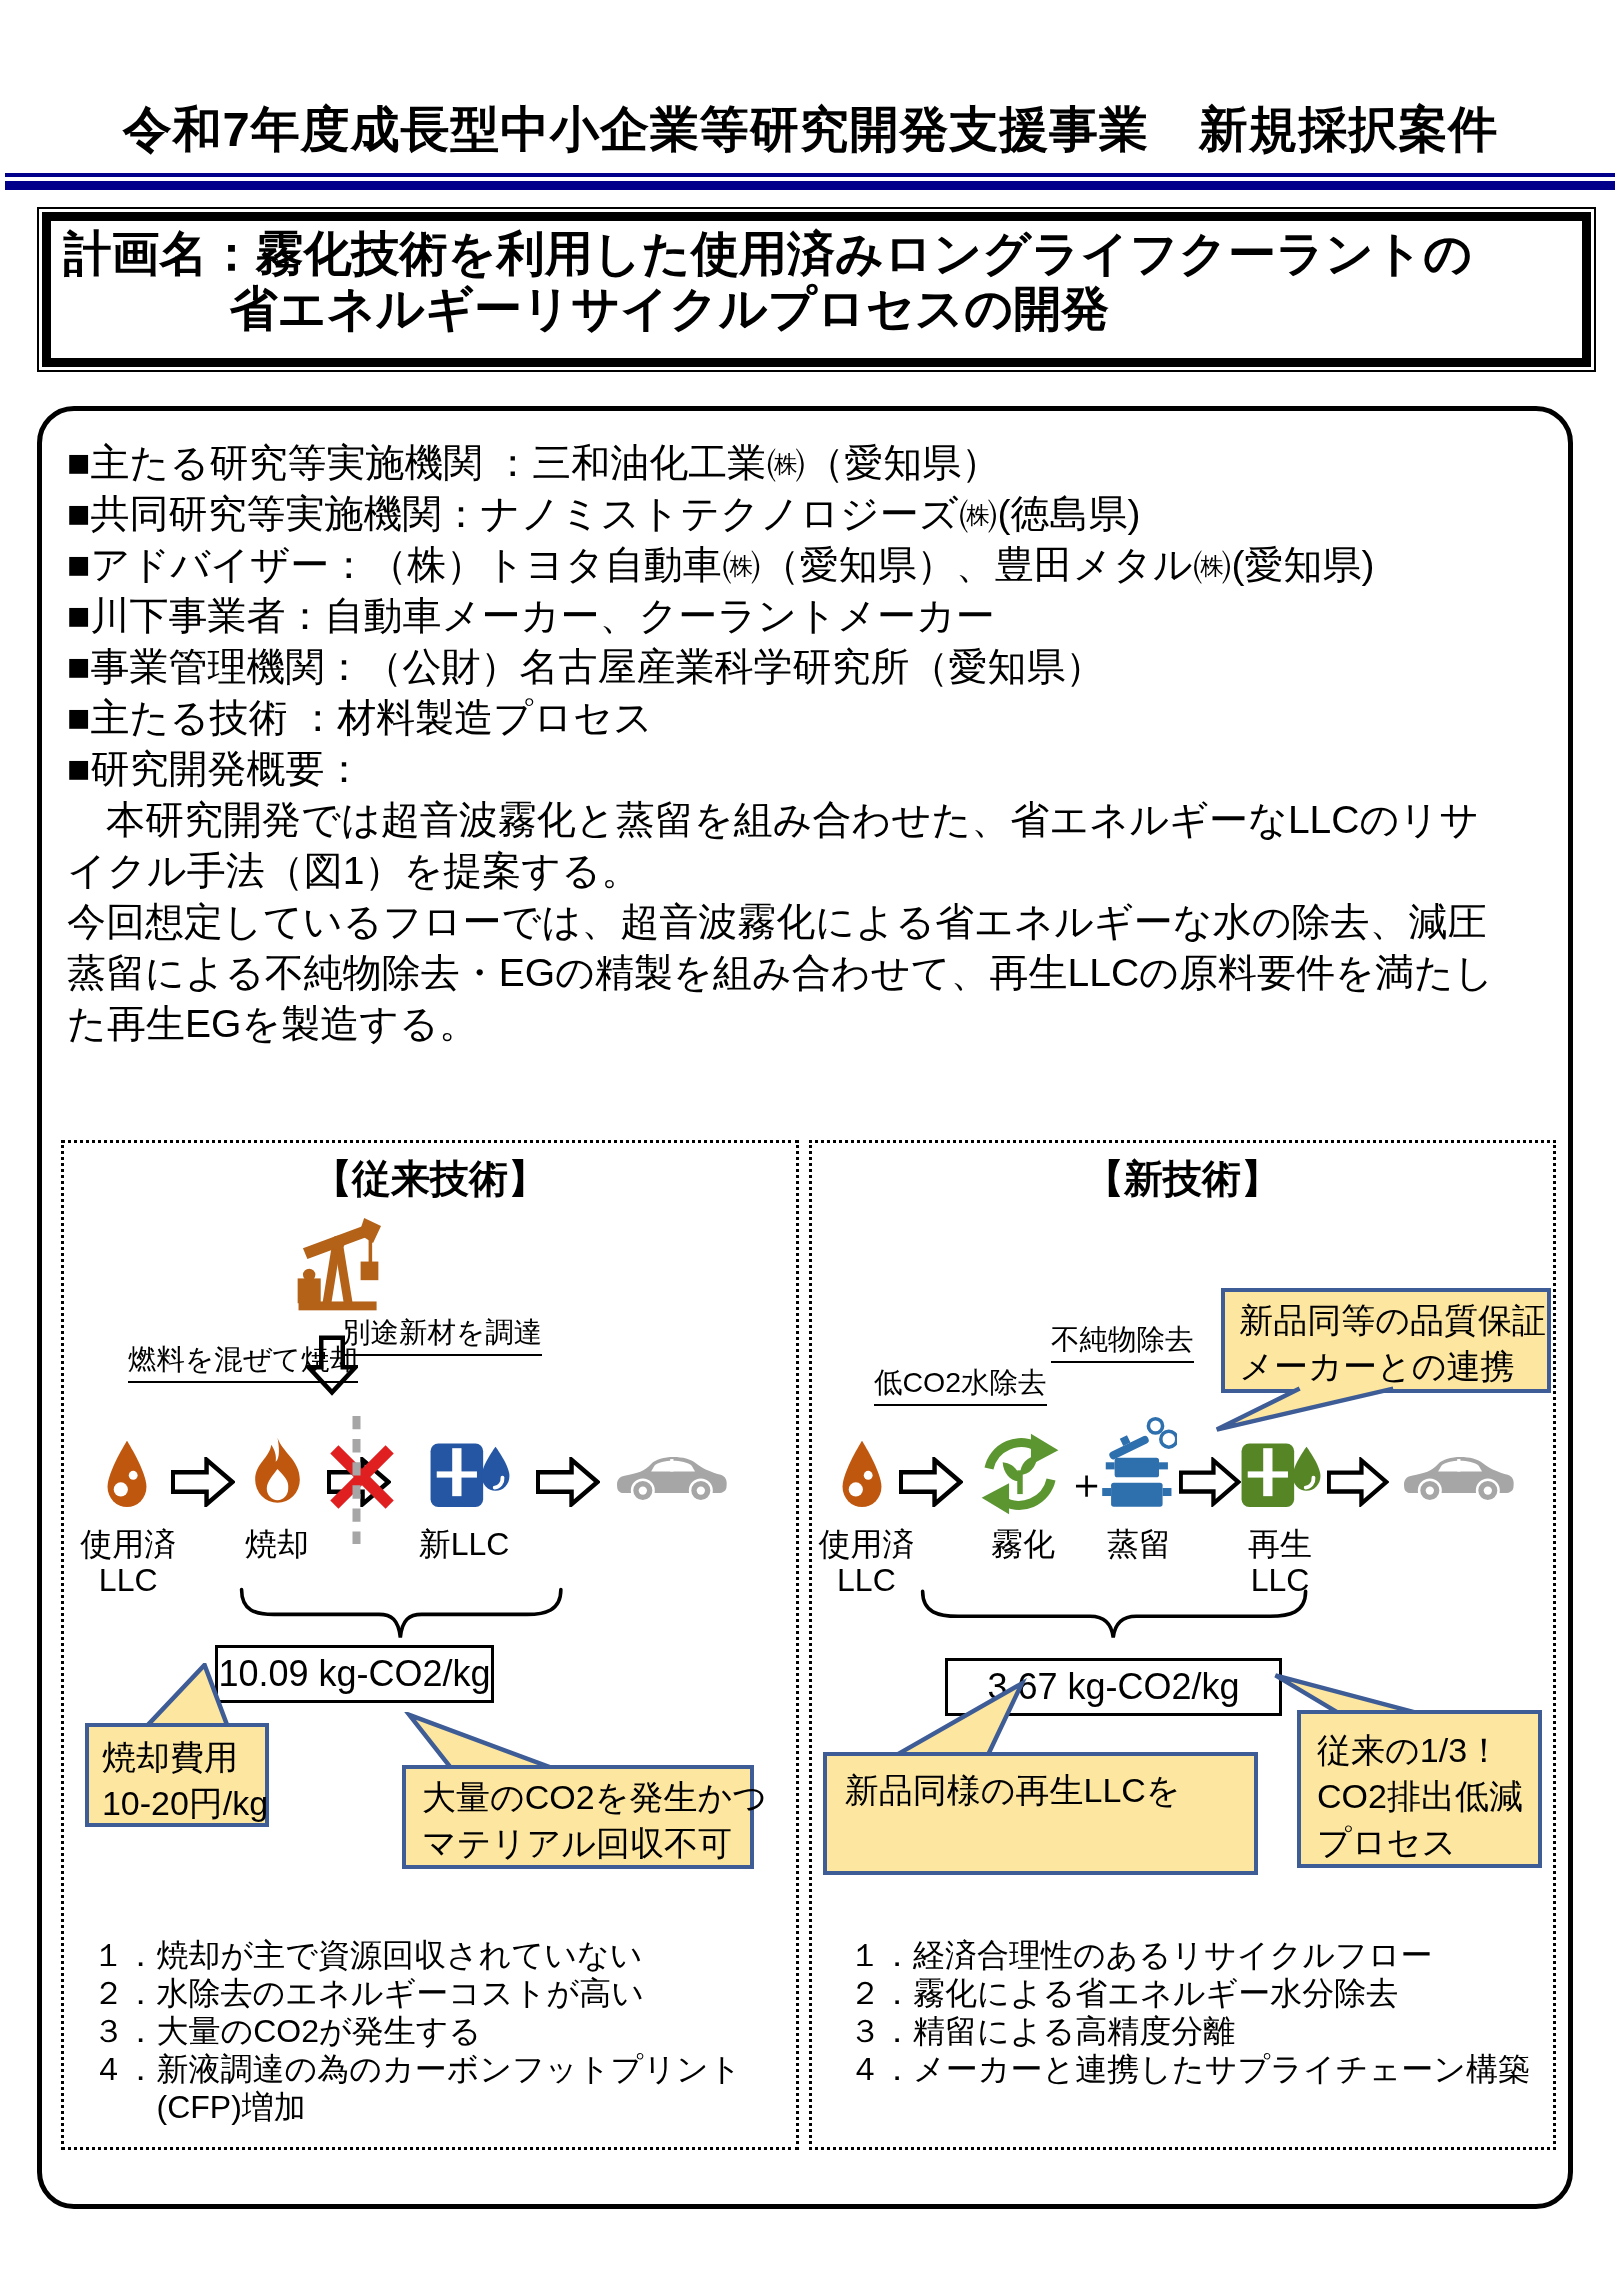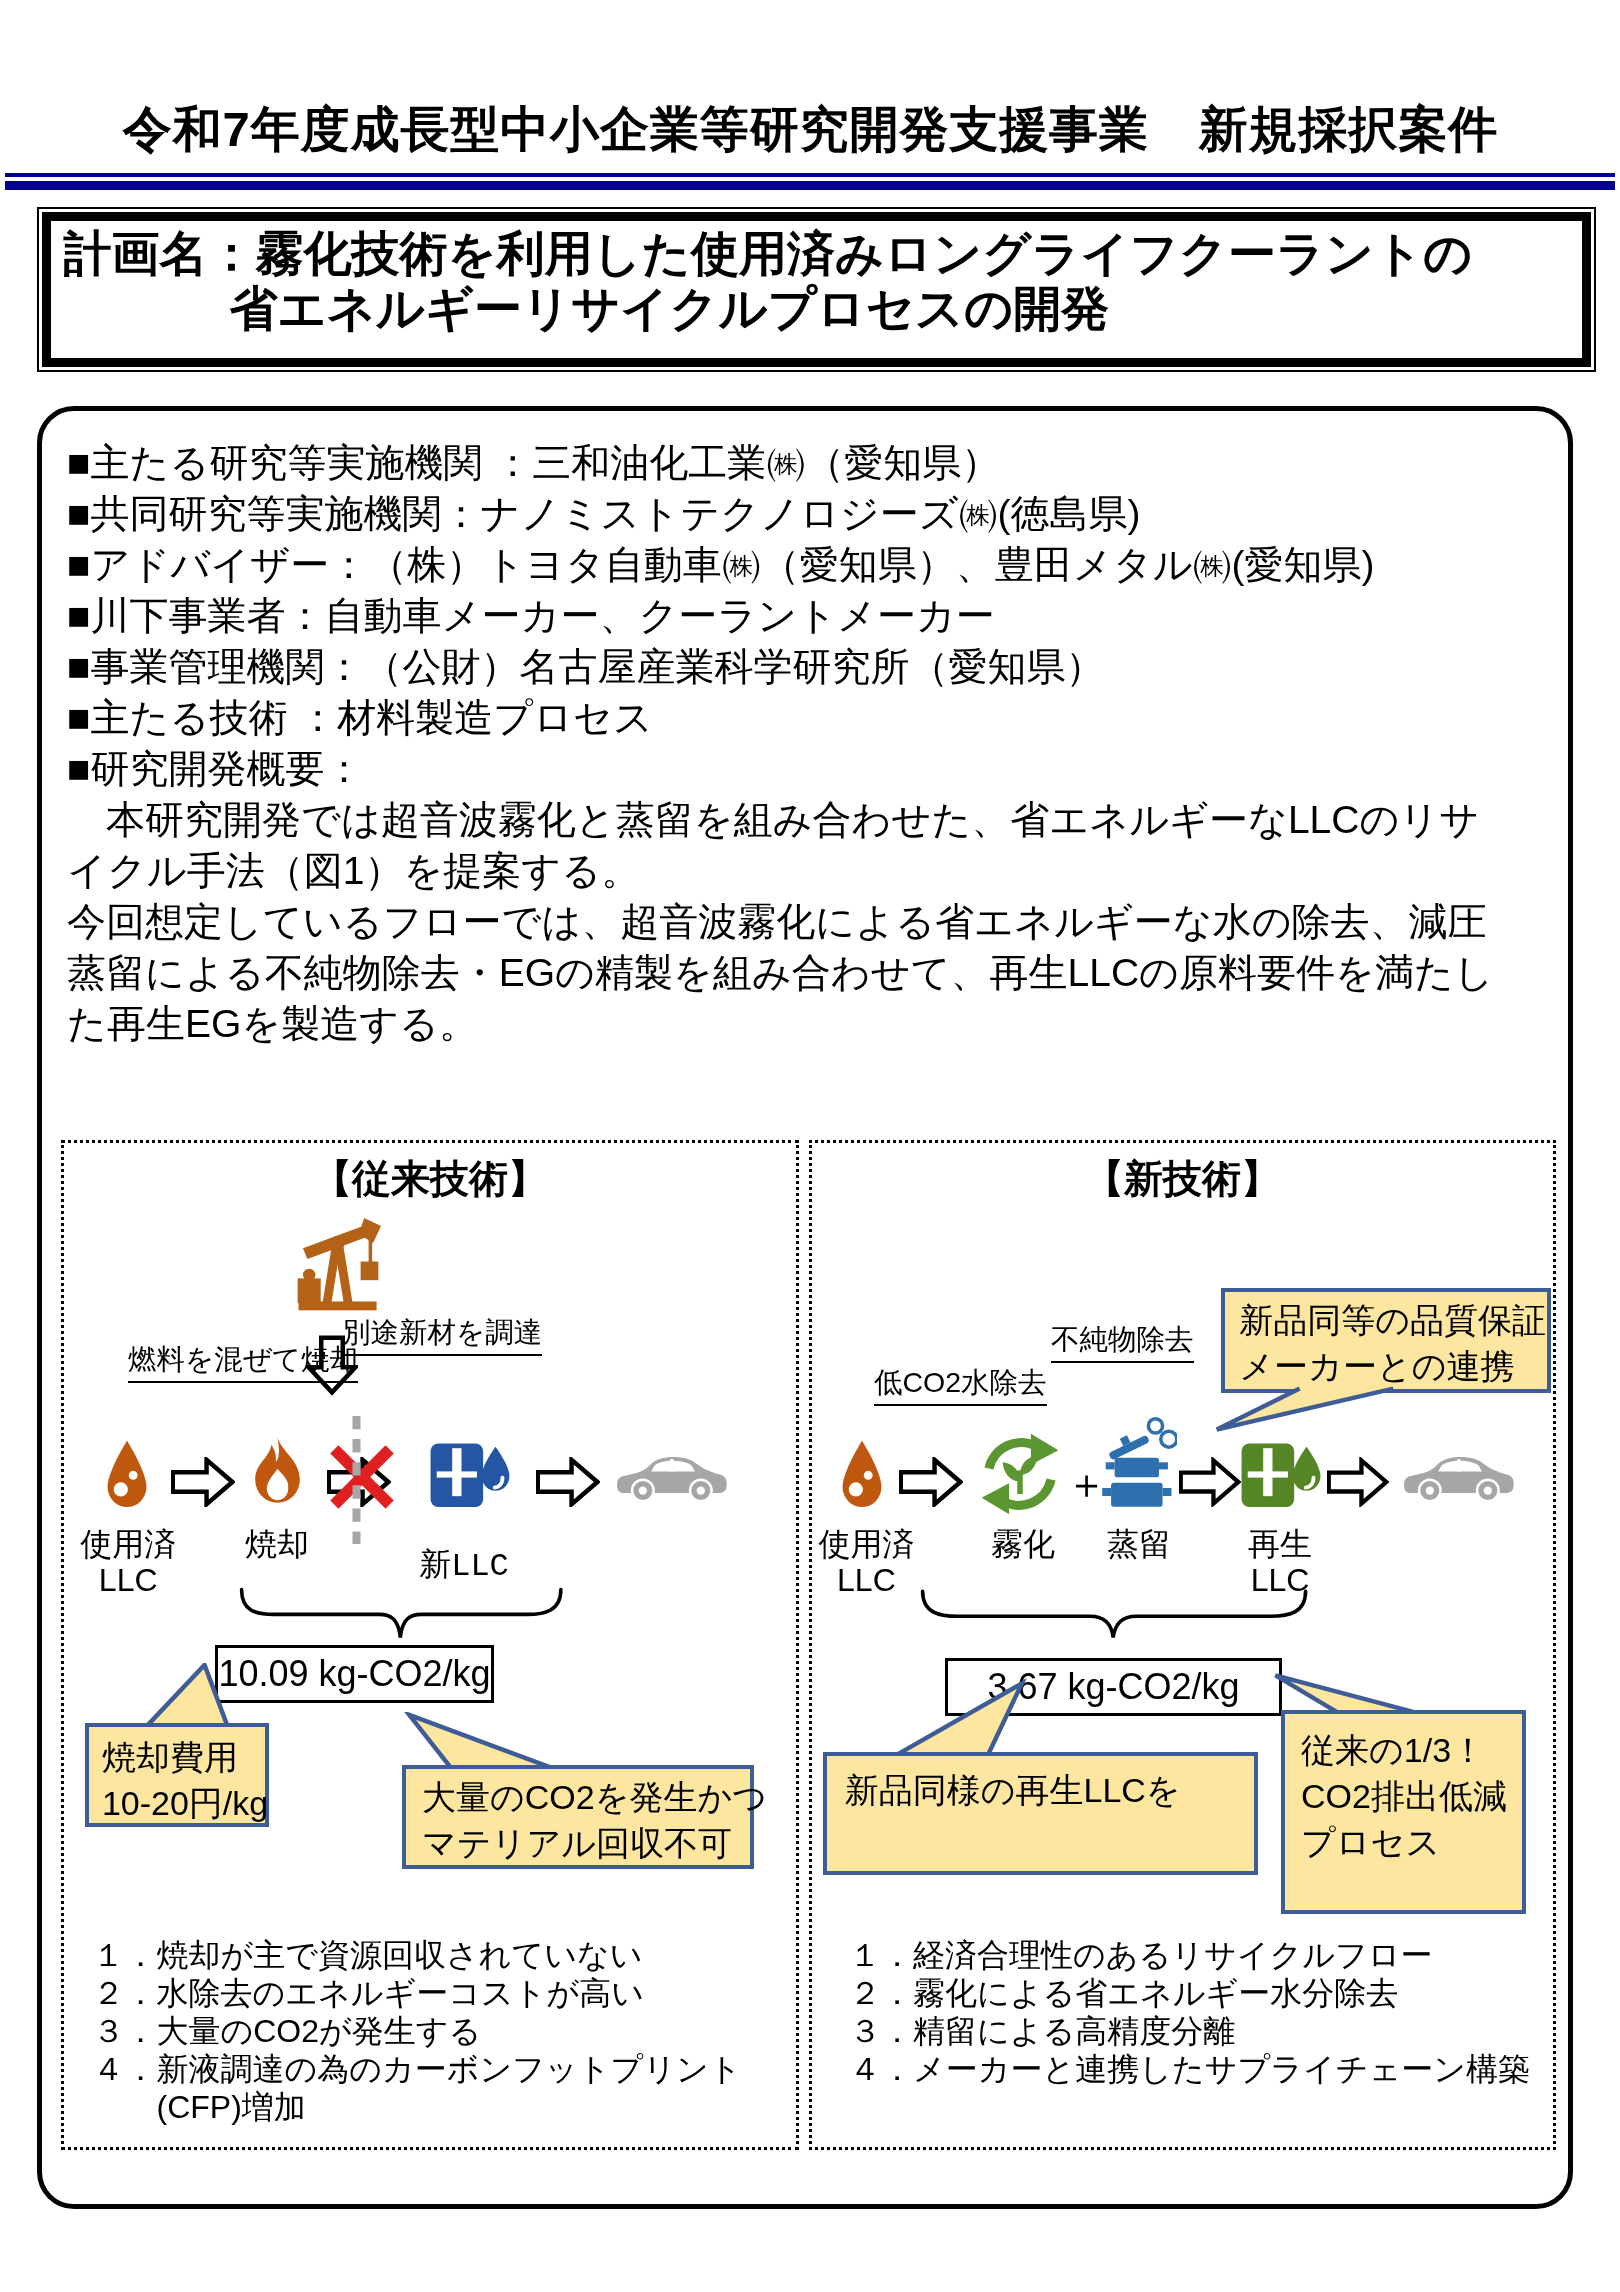--- a/index.html
+++ b/index.html
@@ -147,21 +147,21 @@
         <circle cx="36" cy="57" r="13" fill="#A6A6A6" stroke="#fff" stroke-width="3"></circle>
           <circle cx="36" cy="57" r="5" fill="#fff"></circle>
         <circle cx="106" cy="57" r="13" fill="#A6A6A6" stroke="#fff" stroke-width="3"></circle>
           <circle cx="106" cy="57" r="5" fill="#fff"></circle>
       </svg>
     </div>
 
     <div class="abs flabel" style="left:6.2px;top:380px;">使用済</div>
     <div class="abs flabel" style="left:6.2px;top:419px;">LLC</div>
     <div class="abs flabel" style="left:155px;top:380px;">焼却</div>
-    <div class="abs flabel" style="left:342px;top:400px;font-family:Liberation Mono, monospace;">新LLC</div>
+    <div class="abs flabel" style="left:342px;top:380px;">新LLC</div>
 
     <div class="abs" style="left:174px;top:441px;">
       <svg width="330" height="59" viewBox="0 0 370 66">
         <path d="M4,6 C4,30 20,34 40,34 L158,34 C172,34 180,40 182,60 C184,40 192,34 206,34 L324,34 C344,34 362,30 362,6" stroke="#000" stroke-width="4" fill="none" stroke-linecap="round"></path>
       </svg>
     </div>
 
     <div class="abs kgbox" style="left:151px;top:502px;width:273px;height:52px;">10.09 kg-CO2/kg</div>
 
     <div class="abs" style="left:71px;top:520px;">
@@ -309,21 +309,21 @@
     <div class="abs callout" style="left:10.7px;top:609px;width:435px;height:123px;padding:10.7px 0 0 18px;">
       <div class="ctext">新品同様の再生LLCを</div>
     </div>
 
     <div class="abs" style="left:456px;top:528px;">
       <svg width="160" height="46" viewBox="0 0 180 52">
         <polygon points="8,5 80,48 170,48" fill="#FCE6A0"></polygon>
         <path d="M80,48 L8,5 L170,48" stroke="#3E5C96" stroke-width="5" fill="none"></path>
       </svg>
     </div>
-    <div class="abs callout" style="left:469px;top:567px;width:245px;height:204px;padding:12.5px 0 0 16px;">
+    <div class="abs callout" style="left:485px;top:567px;width:245px;height:158px;padding:12.5px 0 0 16px;">
       <div class="ctext">従来の1/3！</div>
       <div class="ctext">CO2排出低減</div>
       <div class="ctext">プロセス</div>
     </div>
 
     <div class="abs" style="left:37px;top:793px;">
       <div class="plist">１．経済合理性のあるリサイクルフロー</div>
       <div class="plist">２．霧化による省エネルギー水分除去</div>
       <div class="plist">３．精留による高精度分離</div>
       <div class="plist">４．メーカーと連携したサプライチェーン構築</div>

